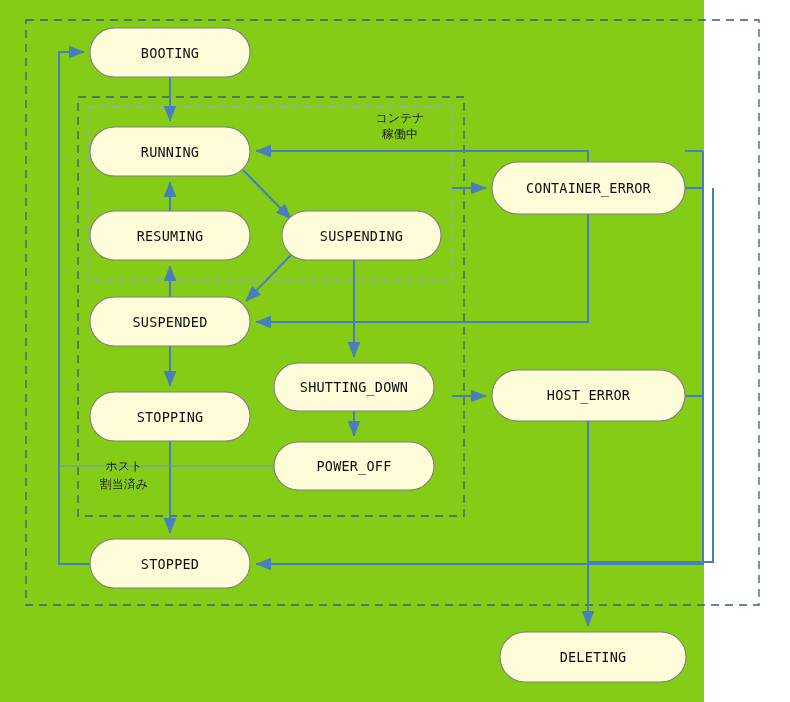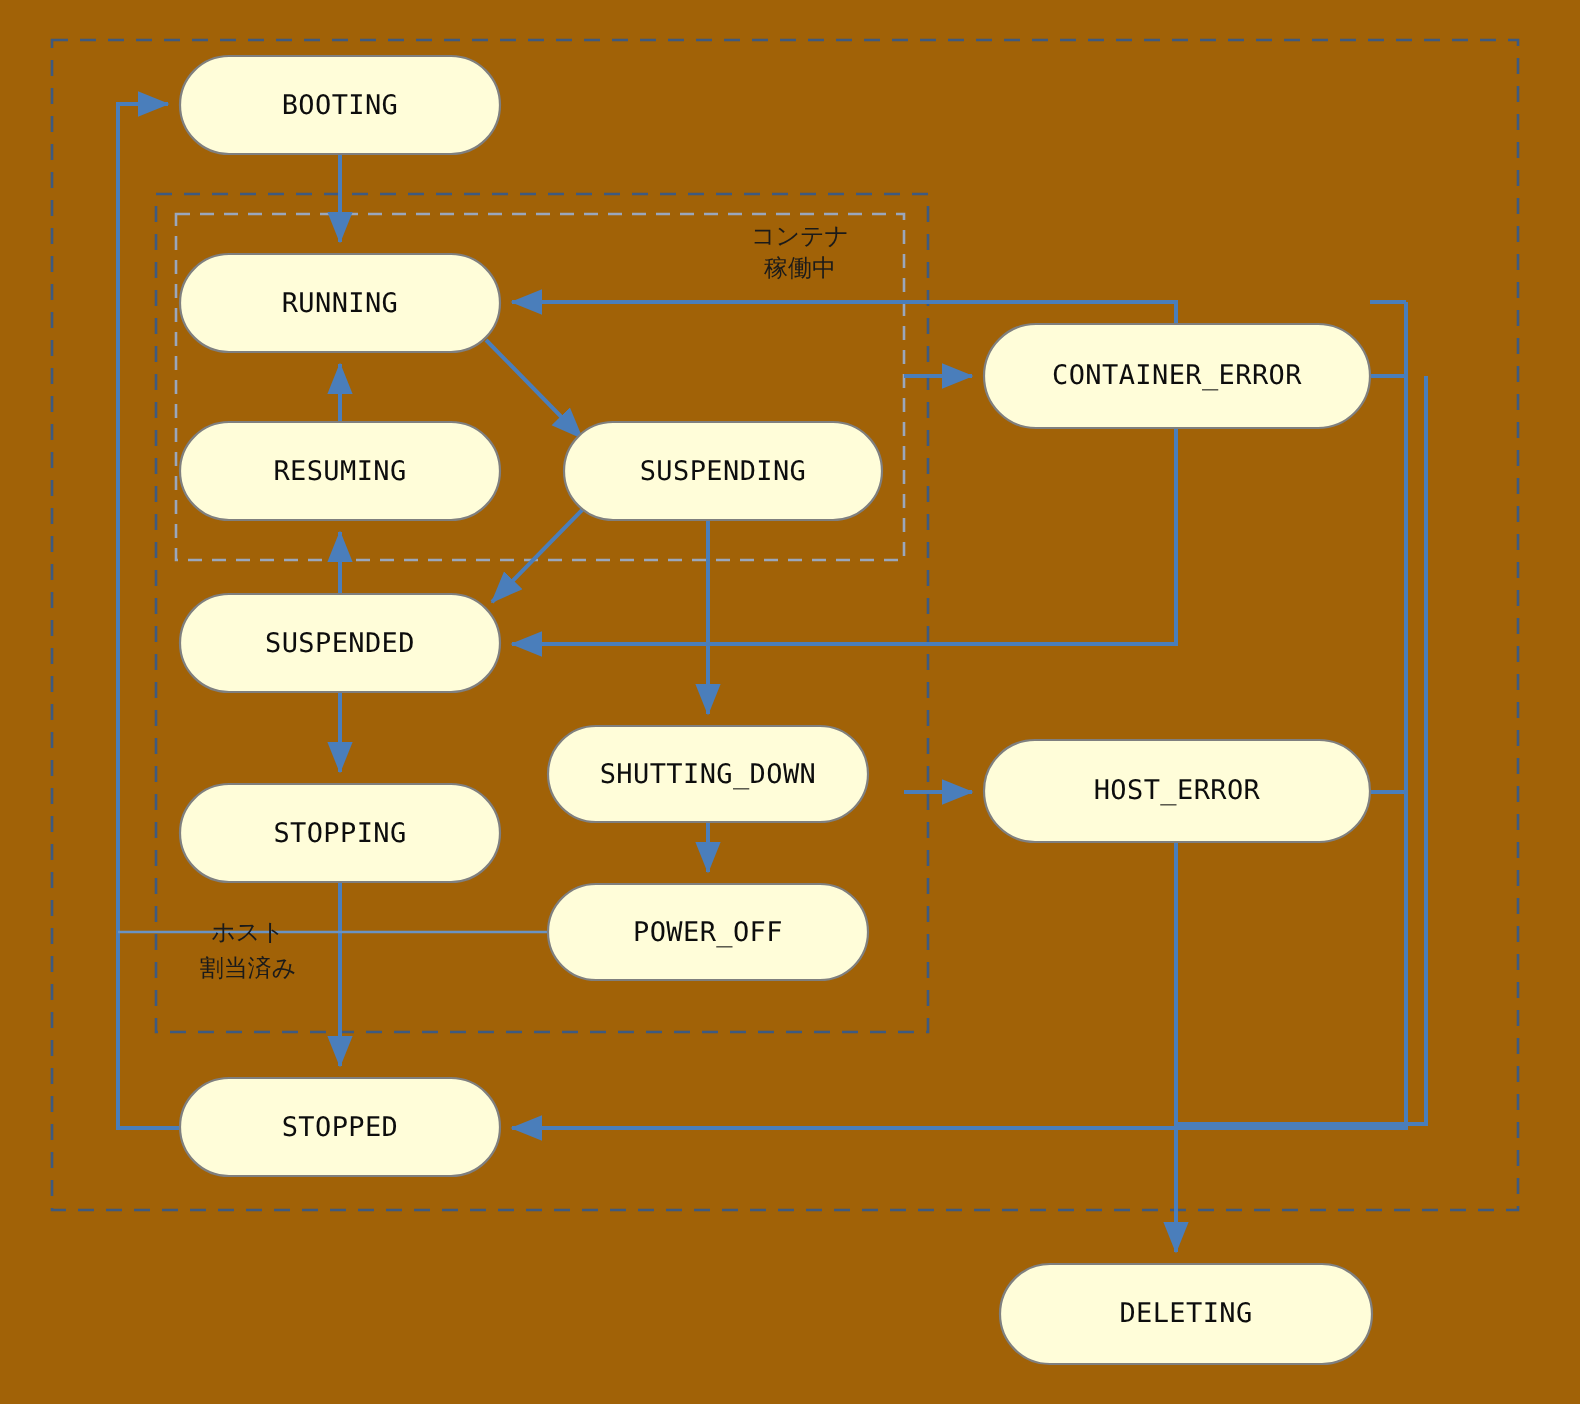--- a/index.html
+++ b/index.html
@@ -8,23 +8,23 @@
     background: #ffffff;
   }
   body {
     width: 790px;
     height: 702px;
     font-family: "DejaVu Sans", "Liberation Sans", sans-serif;
     overflow: hidden;
   }
   #diagram-root {
     position: relative;
-    width: 790px;
+    width: 704px;
     height: 702px;
-    background: #a16207;
+    background: #84cc16;
   }
   svg#state-diagram {
     display: block;
     width: 790px;
     height: 702px;
   }
   .node-shape {
     fill: #fffdd9;
     stroke: #7f7f7f;
     stroke-width: 1.1;

